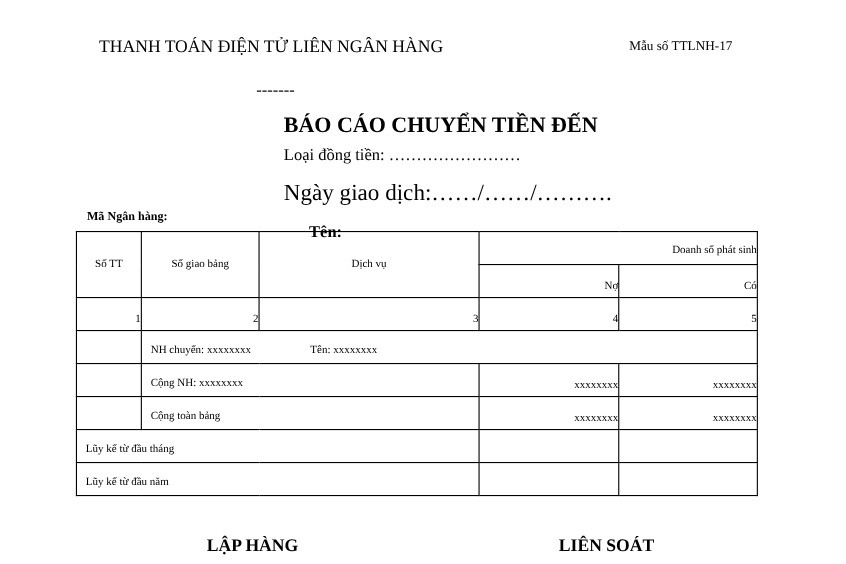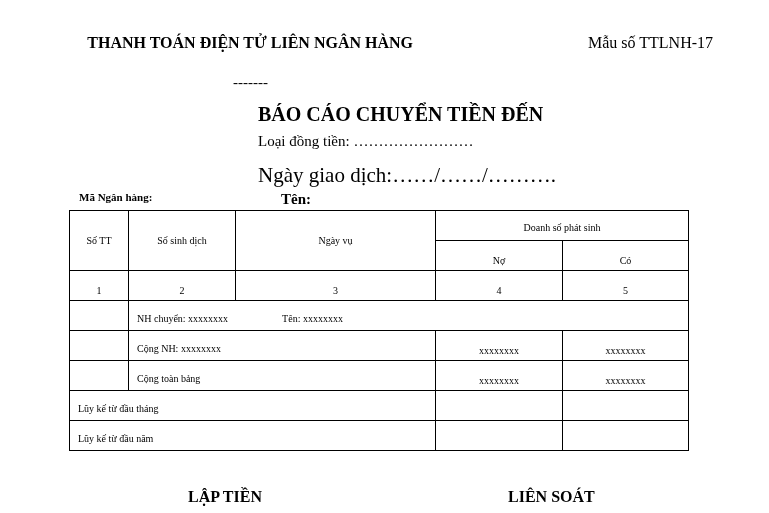--- a/index.html
+++ b/index.html
@@ -3,43 +3,43 @@
   <meta charset="utf-8">
   <style>
     html, body { margin: 0; padding: 0; background: #ffffff; }
     body {
       width: 769px; height: 513px; position: relative; overflow: hidden;
       font-family: "Liberation Serif", "DejaVu Serif", serif;
       color: #000;
     }
     .abs { position: absolute; }
     .org-name {
-      left: 78px; top: 33px; width: 335px; text-align: right;
-      font-size: 16px; line-height: 20px; font-weight: bold;
+      left: 90px; top: 33px; width: 335px; text-align: left;
+      font-size: 16px; line-height: 20px; font-weight: normal;
     }
     .org-dash { left: 233px; top: 74px; font-size: 15px; }
-    .form-code { left: 588px; top: 34px; font-size: 16px; }
+    .form-code { left: 572px; top: 34px; font-size: 12px; }
     .report-title { left: 258px; top: 103px; font-size: 20px; font-weight: bold; }
     .currency-line { left: 258px; top: 133px; font-size: 15px; }
     .date-line { left: 258px; top: 163px; font-size: 21px; }
     .bank-code-label { left: 79px; top: 191px; font-size: 11px; font-weight: bold; }
-    .bank-name-label { left: 281px; top: 191px; font-size: 15px; font-weight: bold; }
+    .bank-name-label { left: 281px; top: 203px; font-size: 15px; font-weight: bold; }
 
     table.report {
       position: absolute; left: 69px; top: 210px;
       border-collapse: collapse; table-layout: fixed;
       font-size: 10px;
     }
     table.report td {
       border: 1px solid #000; padding: 0; height: 29px;
       vertical-align: bottom; line-height: 18px;
     }
     table.report td.c { text-align: center; }
     table.report td.mid { vertical-align: middle; }
-    table.report td .pad { padding: 0 0 3px 0; display: block; }
+    table.report td .pad { padding: 0 0 3px 0; display: block; text-align: right; }
     table.report td .padl { padding: 0 0 2px 8px; display: block; }
     table.report td .padl2 { padding: 0 0 2px 8px; display: block; }
 
     .sign-left { left: 188px; top: 488px; font-size: 16px; font-weight: bold; }
     .sign-right { left: 508px; top: 488px; font-size: 16px; font-weight: bold; }
     .gap { display: inline-block; width: 54px; }
   </style>
 </head>
 <body>
 
@@ -61,24 +61,24 @@
     <col style="width:200px">
     <col style="width:127px">
     <col style="width:126px">
   </colgroup>
   <tbody>
       <tr>
     <td class="c mid" rowspan="2">
       <span style="display:inline-block;width:30px;line-height:19px;">Số TT</span>
     </td>
     <td class="c mid" rowspan="2">
-      <span>Số sinh dịch</span>
+      <span>Số giao bảng</span>
     </td>
     <td class="c mid" rowspan="2">
-      <span>Ngày vụ</span>
+      <span>Dịch vụ</span>
     </td>
     <td class="c" colspan="2">
       <span class="pad">Doanh số phát sinh</span>
     </td>
   </tr>
   <tr>
     <td class="c">
       <span class="pad" style="padding-bottom:0">Nợ</span>
     </td>
     <td class="c">
@@ -144,14 +144,14 @@
   <tr>
     <td colspan="3">
       <span class="padl2">Lũy kế từ đầu năm</span>
     </td>
     <td class="c"><span></span></td>
     <td class="c"><span></span></td>
   </tr>
 </tbody>
   </table>
 
-<div class="abs sign-left">LẬP TIỀN</div>
+<div class="abs sign-left">LẬP HÀNG</div>
 <div class="abs sign-right">LIÊN SOÁT</div>
 
 </body></html>

